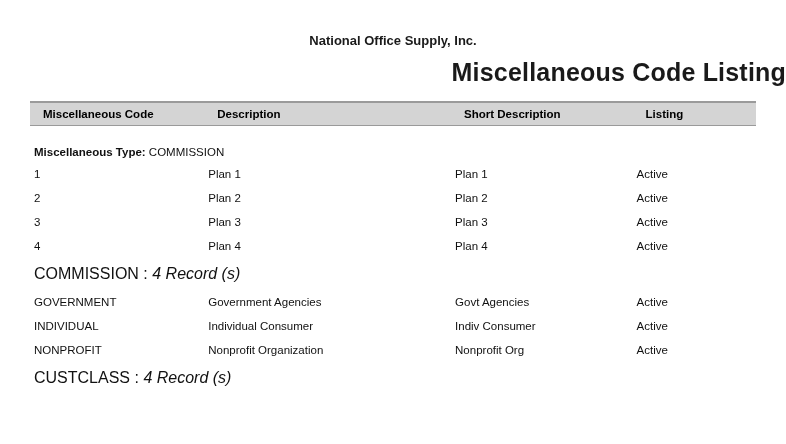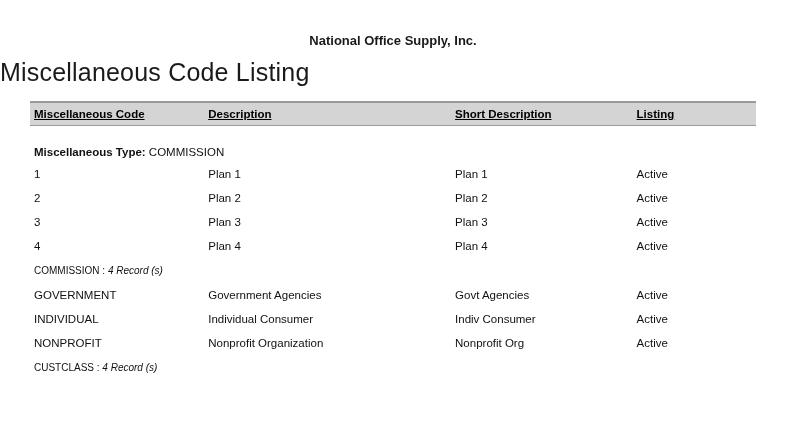--- a/index.html
+++ b/index.html
@@ -21,25 +21,26 @@
     box-sizing: border-box;
   }
   .company {
     text-align: center;
     font-size: 13px;
     color: #1a1a1a;
     margin-top: 33px;
     font-weight: bold;
   }
   .doc-title {
-    text-align: left;
+    text-align: right;
     font-size: 25px;
     color: #1a1a1a;
     margin-top: 10px;
     letter-spacing: 0.2px;
+    font-weight: bold;
   }
   .rule {
     margin: 14px 30px 0 30px;
     border-top: 1px solid #9a9a9a;
   }
   .table-wrap {
     margin: 0 30px;
   }
   table.listing {
     width: 100%;
@@ -54,42 +55,42 @@
   thead th {
     background: #d4d4d4;
     font-size: 11.5px;
     font-weight: bold;
     text-align: left;
     padding: 5px 4px 5px 4px;
     border-bottom: 1px solid #9a9a9a;
     border-top: 1px solid #9a9a9a;
   }
   thead th span.hdr {
-    text-decoration: underline;
+    margin-left: 9px;
   }
   tbody td {
     font-size: 11.5px;
     padding: 6px 4px;
     vertical-align: top;
     color: #111111;
   }
   tr.group-header td {
     font-weight: bold;
     font-size: 11.5px;
     padding-top: 20px;
     padding-bottom: 4px;
   }
   tr.group-header td .type-label {
     font-weight: bold;
   }
   tr.group-header td .type-value {
     font-weight: normal;
   }
   tr.group-footer td {
-    font-size: 10px;
+    font-size: 16px;
     padding-top: 7px;
     padding-bottom: 7px;
   }
   tr.group-footer td .footer-name { font-weight: normal; }
   tr.group-footer td .footer-count {
     font-style: italic;
   }
   tr.data-row td.code { padding-left: 4px; }
 </style>
 </head>

